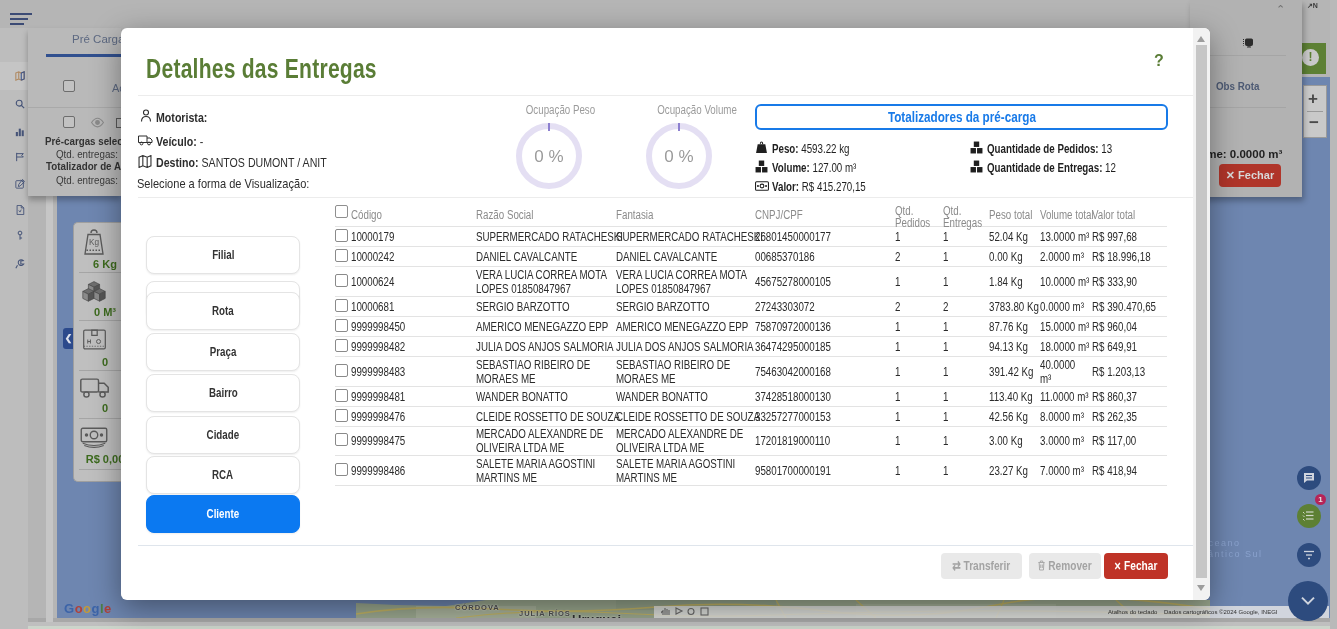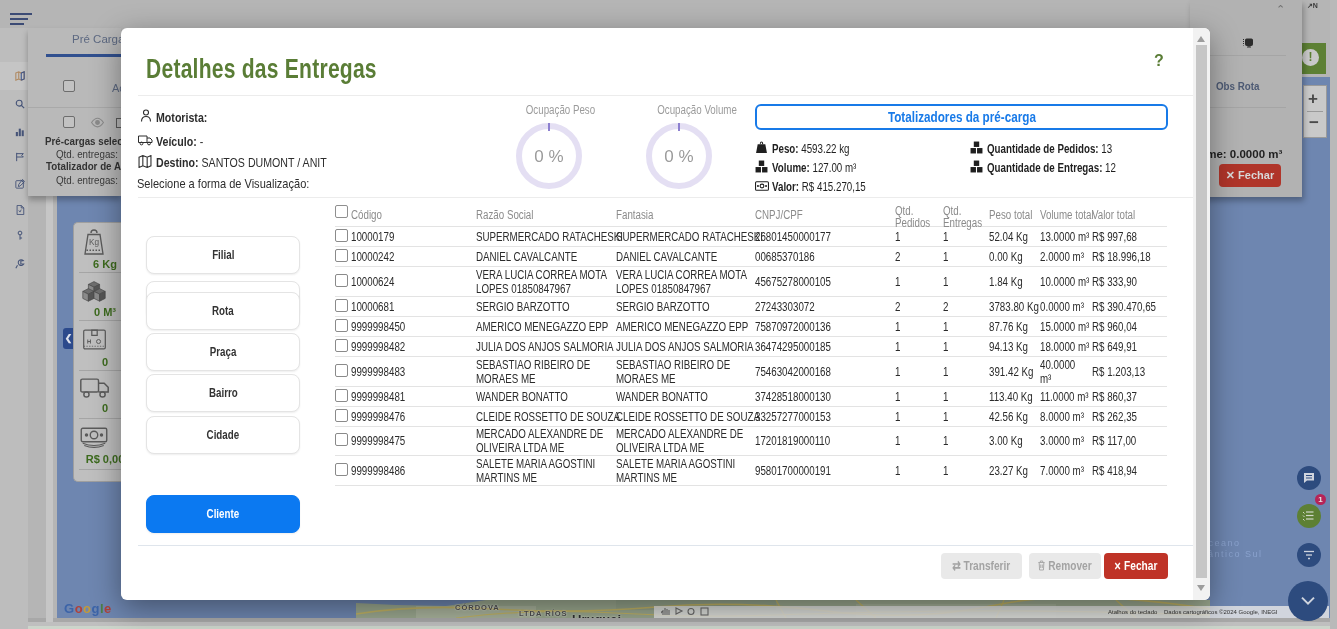--- a/index.html
+++ b/index.html
@@ -61,21 +61,21 @@
       <rect x="60" y="6" width="120" height="12" fill="#a8b29b"></rect>
       <rect x="260" y="0" width="160" height="10" fill="#93a189"></rect>
       <rect x="500" y="4" width="200" height="14" fill="#a3ae97"></rect>
       <polygon points="0,0 130,0 90,6 40,5 0,3" fill="#6e86b0"></polygon>
       <path d="M0,14 Q60,4 140,9 T300,7 T470,11 T640,5 T854,9" stroke="#c0b264" stroke-width="1.6" fill="none"></path>
       <path d="M100,18 Q180,8 260,13 T420,15 T600,11 T854,15" stroke="#c0b264" stroke-width="1.2" fill="none"></path>
       <path d="M500,0 L520,18 M648,0 L640,18 M760,0 L780,18 M420,0 L430,18" stroke="#c0b264" stroke-width="1.2" fill="none"></path>
     </svg>
   </div>
   <div class="abs" style="left:455px; top:603px; color:#4f4f4f; font-size:7.5px; font-weight:bold; letter-spacing:1px; text-shadow:0 0 2px rgba(255,255,255,0.9);">CÓRDOVA</div>
-  <div class="abs" style="left:519px; top:609px; color:#4f4f4f; font-size:7.5px; font-weight:bold; letter-spacing:1px; text-shadow:0 0 2px rgba(255,255,255,0.9);">LTDA RÍOS</div>
+  <div class="abs" style="left:519px; top:609px; color:#4f4f4f; font-size:7.5px; font-weight:bold; letter-spacing:1px; text-shadow:0 0 2px rgba(255,255,255,0.9);">JULIA RÍOS</div>
   <div class="abs" style="left:572px; top:612px; color:#2e2e2e; font-size:13px; font-weight:bold; text-shadow:0 0 2px rgba(255,255,255,0.8);">Uruguai</div>
   
   <div class="abs" style="left:654px; top:606px; width:675px; height:12px; background:rgba(230,230,230,0.82);"></div>
   <svg class="abs" style="left:660px; top:606px;" width="60" height="11" viewBox="0 0 60 11" fill="none" stroke="#6a6a6a" stroke-width="1.1">
       <path d="M3 9 V4 M5 9 V2 M7 9 V3 M9 9 V4 M3 6 C2 5 1 6 2 7"></path>
       <path d="M16 2 L22 5 L16 8 Z"></path>
       <circle cx="31" cy="5.5" r="3"></circle>
       <rect x="41" y="2" width="7" height="7"></rect>
     </svg>
   <div class="abs" style="left:1108px; top:609px; color:#333; font-size:6px;">Atalhos do teclado&nbsp;&nbsp;&nbsp;&nbsp;Dados cartográficos ©2024 Google, INEGI</div>
@@ -274,20 +274,21 @@
   <div class="stat" style="left:866px; top:133px;"><span class="tx"><span class="b">Quantidade de Entregas:</span> 12</span></div>
 
   <div class="hr" style="left:17px; top:169px; width:1055px;"></div>
 
   <div class="sbtn" style="top:196px;margin-top:12px;"><span class="txc">Filial</span></div>
   <div class="sbtn" style="top:223px;margin-top:30px;"><span class="txc">Região</span></div>
   <div class="sbtn" style="top:264px;"><span class="txc">Rota</span></div>
   <div class="sbtn" style="top:305px;"><span class="txc">Praça</span></div>
   <div class="sbtn" style="top:346px;"><span class="txc">Bairro</span></div>
   <div class="sbtn" style="top:388px;"><span class="txc">Cidade</span></div>
+  <div class="sbtn" style="top:428px;"><span class="txc">RCA</span></div>
   <div class="sbtn active" style="top:467px;"><span class="txc">Cliente</span></div>
 
   <table class="grid">
 <colgroup>
         <col style="width:16px">
         <col style="width:125px">
         <col style="width:140px">
         <col style="width:139px">
         <col style="width:140px">
         <col style="width:48px">

